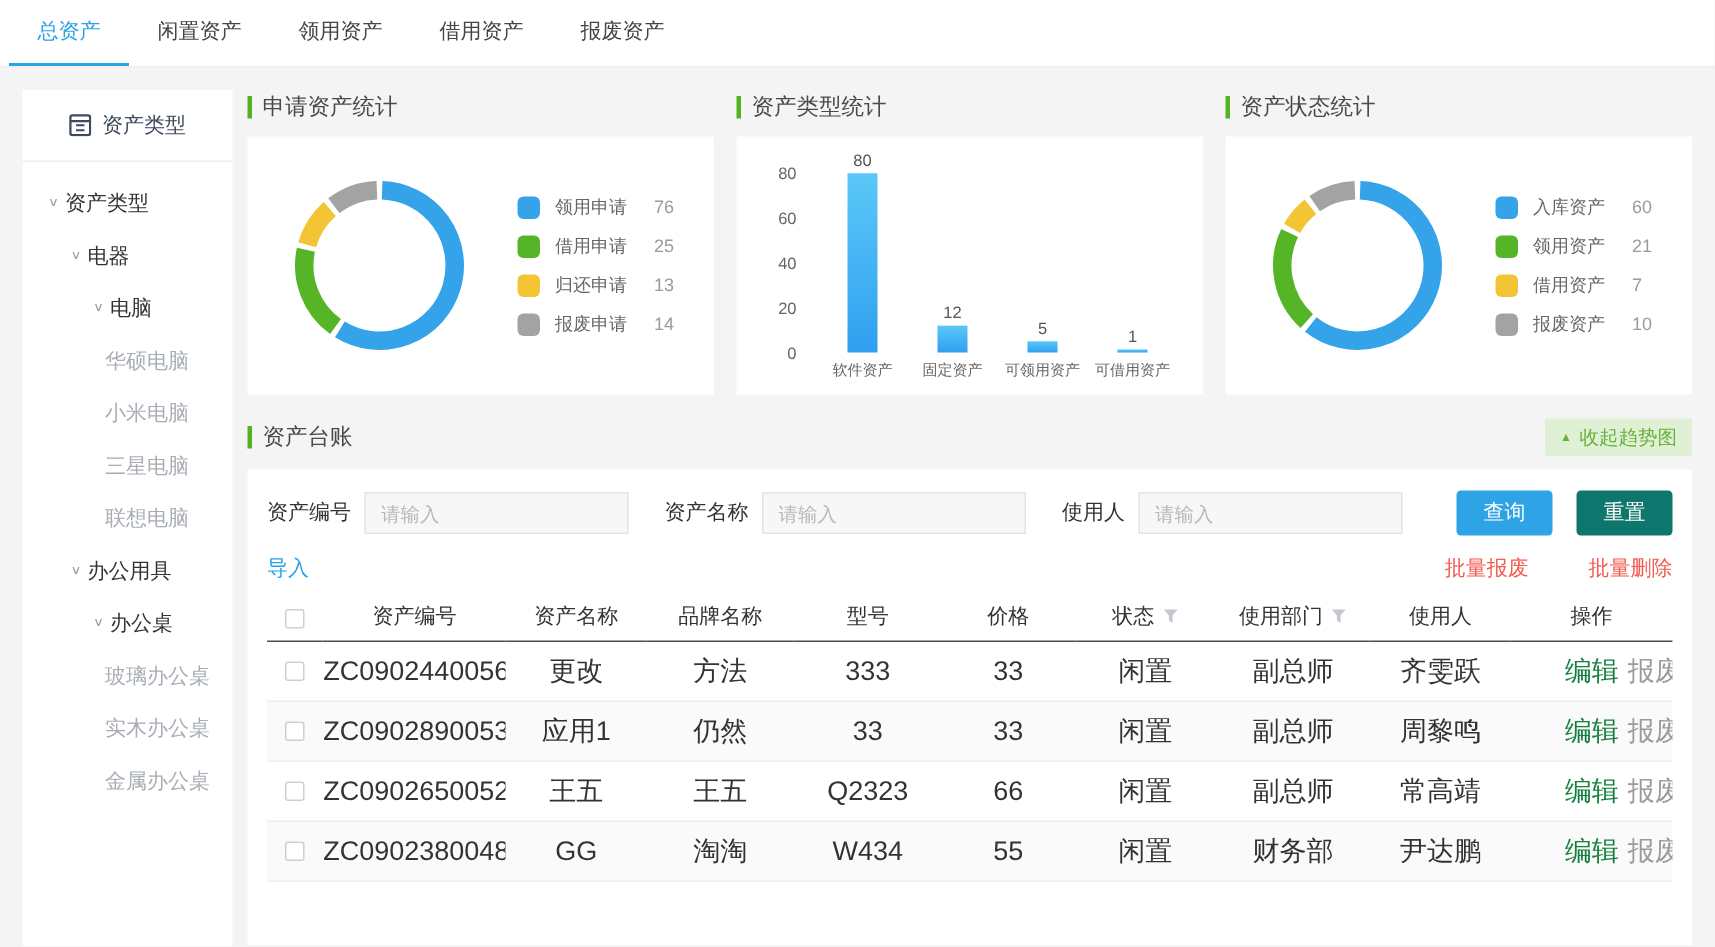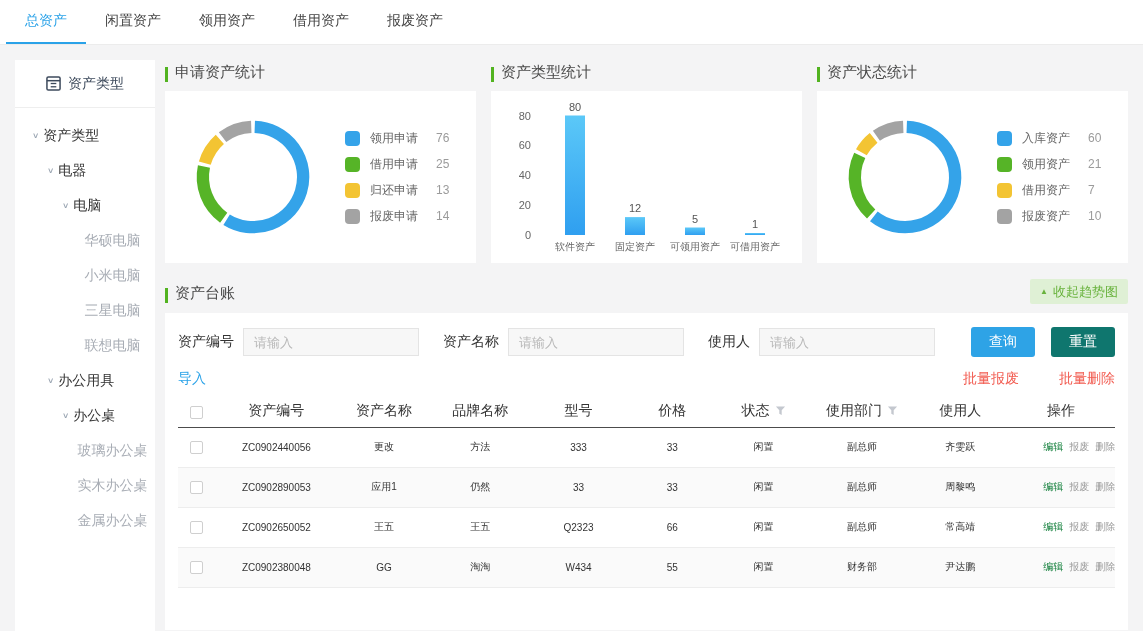--- a/index.html
+++ b/index.html
@@ -19,25 +19,25 @@
   .sidebar { width:140px; background:#fff; flex-shrink:0; }
   .sb-head { height:48px; display:flex; align-items:center; justify-content:center;
              gap:7px; border-bottom:1px solid #eee; color:#3d4a5c; font-size:14px; }
   .tree { padding:10px 0; }
   .tree-item { height:35px; display:flex; align-items:center; font-size:14px;
                color:#333; cursor:pointer; }
   .tree-item .caret { color:#9aa5b2; font-size:10px; margin-right:4px; transform:scaleY(.8); }
   .tree-item.lvl0 { padding-left:17px; }
   .tree-item.lvl1 { padding-left:32px; }
   .tree-item.lvl2 { padding-left:47px; }
-  .tree-item.lvl3 { padding-left:55px;justify-content:center; }
+  .tree-item.lvl3 { padding-left:55px; }
   .tree-item.leaf { color:#a8adb5; }
   .main { flex:1; min-width:0; }
   
-  .sec-title { display:flex; align-items:flex-end; gap:7px; font-size:15px; color:#4a4a4a; height:22px; }
+  .sec-title { display:flex; align-items:center; gap:7px; font-size:15px; color:#4a4a4a; height:22px; }
   .tmark { width:3px; height:15px; background:#52b320; }
   
   .charts { display:flex; gap:15px; }
   .chart-col { flex:1; min-width:0; }
   .panel { background:#fff; margin-top:9px; }
   .chart-panel { height:172px; display:flex; align-items:center; }
   .donut-wrap { display:flex; align-items:center; padding-left:22px; width:100%; }
   .legend { margin-left:26px; }
   .legend-row { display:flex; align-items:center; height:26px; }
   .legend-sw { width:15px; height:15px; border-radius:4px; margin-right:10px; }
@@ -62,21 +62,21 @@
          font-size:14px; cursor:pointer; font-family:inherit; }
   .btn-search { background:#2ea3e6; margin-left:12px; }
   .btn-reset  { background:#0f766e; margin-left:16px; }
   .links-row { display:flex; justify-content:space-between; align-items:center; margin-top:13px;text-align:center; }
   .link-blue { color:#2aa2e8; cursor:pointer; }
   .link-red  { color:#f25b50; cursor:pointer; margin-left:36px; }
   
   table { width:100%; border-collapse:collapse; table-layout:fixed; margin-top:8px; }
   th { height:31px; font-weight:normal; font-size:14px; color:#333; text-align:center;
        border-bottom:1px solid #4c4c4c; }
-  td { height:40px; font-size:10px; color:#333; text-align:center;
+  td { height:40px; font-size:18px; color:#333; text-align:center;
        border-bottom:1px solid #ededed; overflow:hidden; white-space:nowrap; }
   tbody tr:nth-child(even) { background:#fafafa; }
   .cb { display:inline-block; width:13px; height:13px; border:1px solid #cfcfcf;
         border-radius:2px; background:#fff; vertical-align:middle; cursor:pointer; }
   .funnel { margin-left:5px; vertical-align:-1px; cursor:pointer; }
   .act-edit { color:#15803d; cursor:pointer;margin-left:36px; }
   .act-gray { color:#9b9b9b; cursor:pointer; margin-left:6px; }
 </style>
 </head>
 <body>

